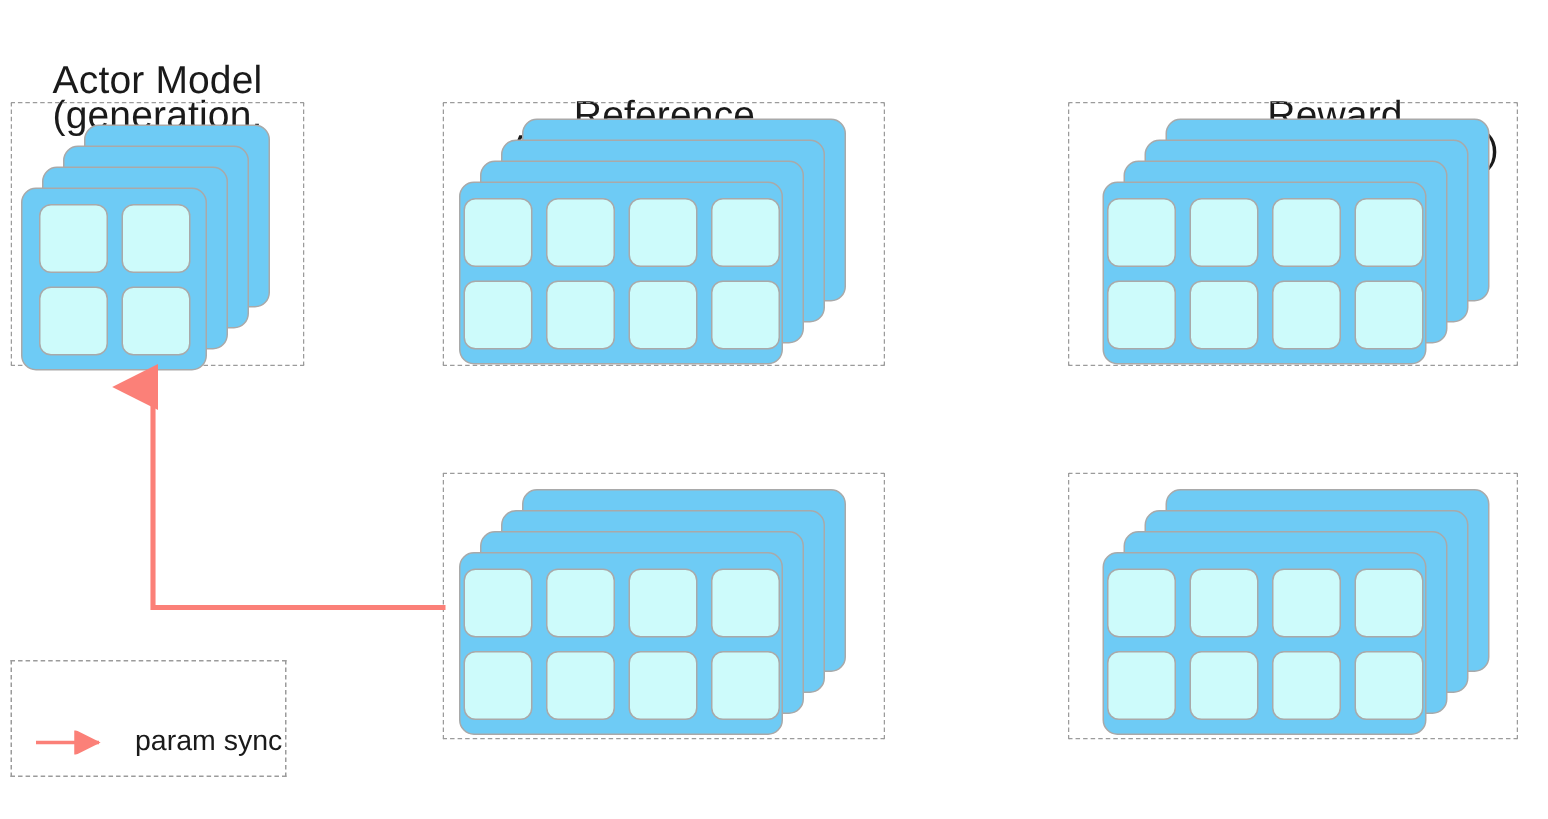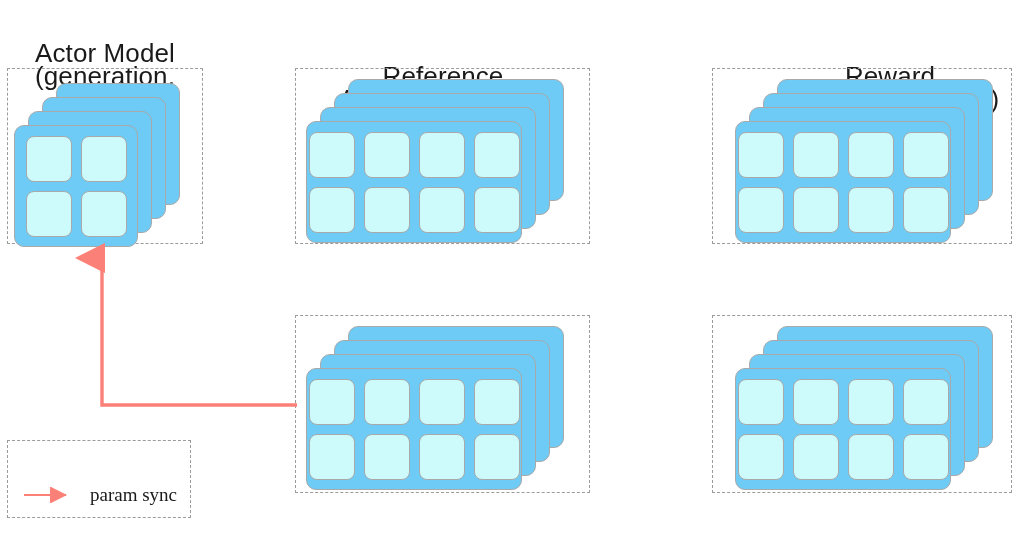--- a/index.html
+++ b/index.html
@@ -92,21 +92,21 @@
     gap: 12px;
   }
   .legend-row {
     display: flex;
     align-items: center;
     gap: 12px;
   }
   .legend-text {
     font-size: 19px;
     color: #1a1a1a;
-    font-family: Liberation Serif, serif;
+    font-family: Liberation Sans, sans-serif;
     line-height: 20px;
   }
 </style>
 </head>
 <body>
 
 <div id="canvas">
 
   <div class="label" style="left:7px; top:8px; width:196px;">Actor Model
 (generation, vllm)</div>

